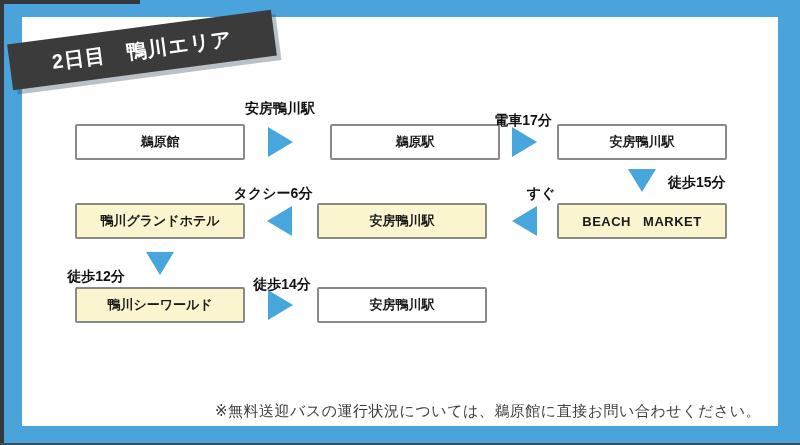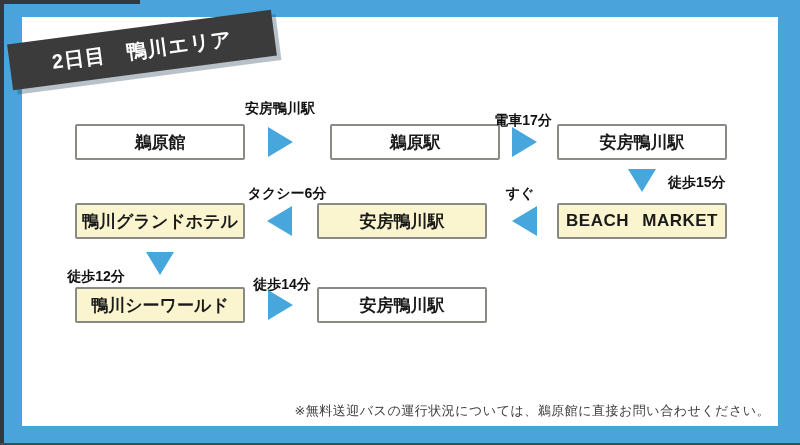--- a/index.html
+++ b/index.html
@@ -25,21 +25,21 @@
     background:#3b3b3b; transform:rotate(-7.5deg);
     display:flex; align-items:center; justify-content:center;
     color:#ffffff; font-weight:bold; font-size:20px; letter-spacing:1px;
     box-shadow:4px 5px 0 rgba(52,76,96,0.35);
   }
 
   .box {
     position:absolute; width:170px; height:36px; box-sizing:border-box;
     border:2px solid #8a8a85; border-radius:2px; background:#ffffff;
     display:flex; align-items:center; justify-content:center;
-    font-weight:bold; font-size:17px; color:#1a1a1a; white-space:nowrap;
+    font-weight:bold; font-size:13px; color:#1a1a1a; white-space:nowrap;
   }
   .box.hl { background:#faf5ce; }
   .box.en { word-spacing:8px; letter-spacing:0.5px; }
 
   .r1c1{left:75px;top:124px}  .r1c2{left:330px;top:124px}  .r1c3{left:557px;top:124px}
   .r2c1{left:75px;top:203px}  .r2c2{left:317px;top:203px}  .r2c3{left:557px;top:203px}
   .r3c1{left:75px;top:287px}  .r3c2{left:317px;top:287px}
 
   .tri { position:absolute; width:0; height:0; }
   .tri.right { border-top:15px solid transparent; border-bottom:15px solid transparent; border-left:25px solid #47a6dc; }
@@ -51,28 +51,28 @@
   .a5{left:268px;top:290px}
   .d1{left:628px;top:169px}  .d2{left:146px;top:252px}
 
   .lbl {
     position:absolute; width:160px; text-align:center;
     font-weight:bold; font-size:14px; color:#111111; white-space:nowrap;
   }
   .l1{left:200px;top:100px}
   .l2{left:443px;top:112px}
   .l3{left:668px;top:174px;width:100px;text-align:left}
-  .l4{left:207px;top:185px}
-  .l5{left:440px;top:185px}
+  .l4{left:193px;top:185px}
+  .l5{left:461px;top:185px}
   .l6{left:36px;top:268px;width:120px}
   .l7{left:202px;top:276px}
 
   .footer {
-    position:absolute; right:30px; top:402px;
-    font-size:13px; color:#3d3d3d; letter-spacing:0.5px; white-space:nowrap;
+    position:absolute; right:39px; top:402px;
+    font-size:15px; color:#3d3d3d; letter-spacing:0.5px; white-space:nowrap;
   }
 </style>
 </head>
 <body>
 
 <div class="stage">
 
   <div class="card"></div>
   <div class="edge-left"></div>
   <div class="edge-top"></div>

